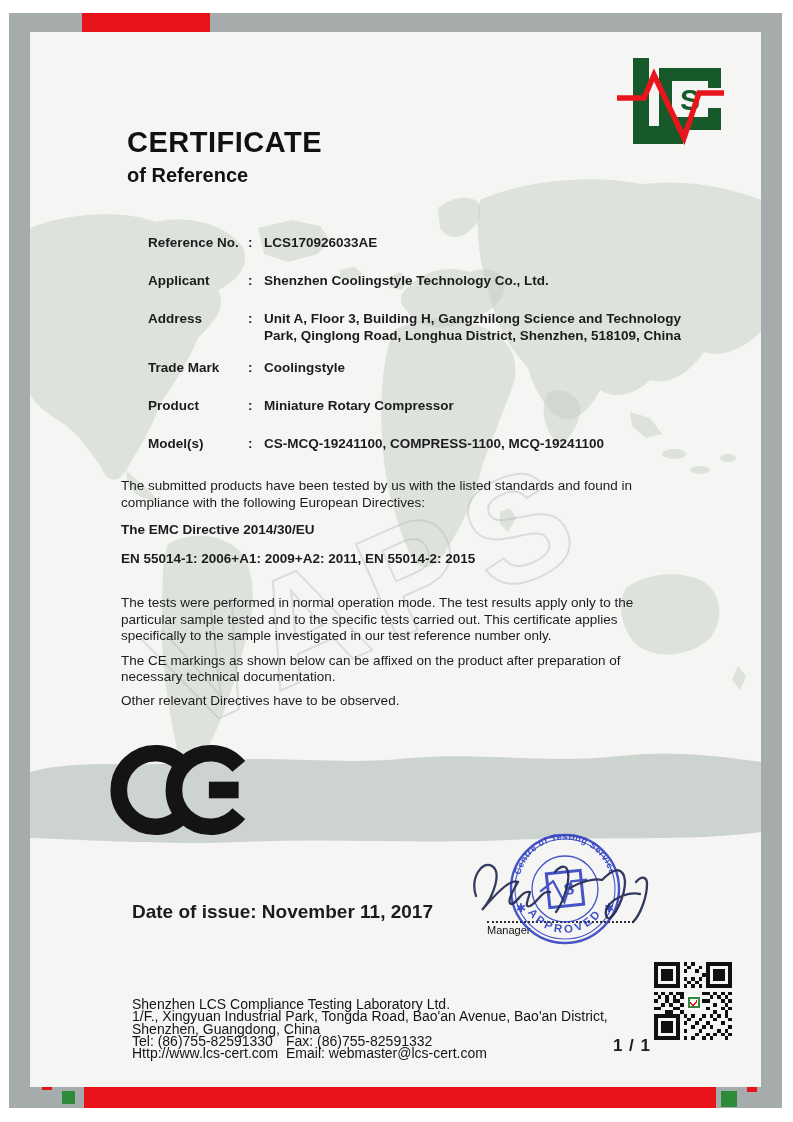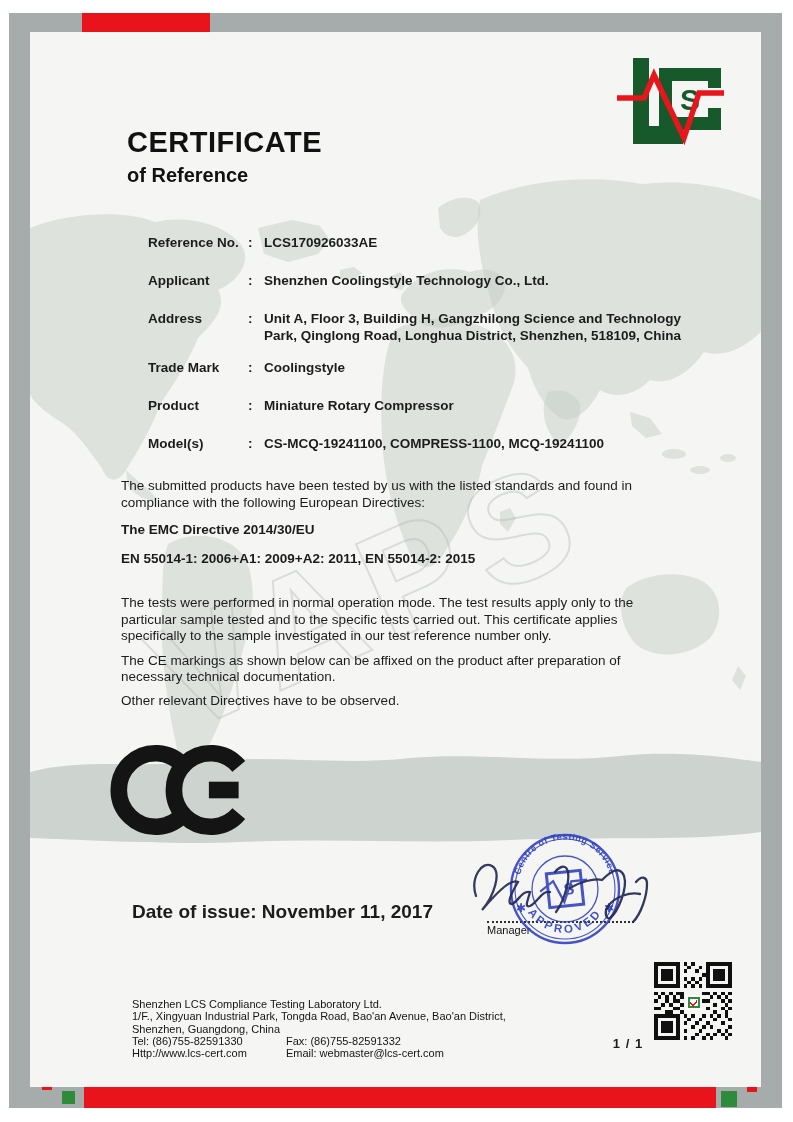--- a/index.html
+++ b/index.html
@@ -38,26 +38,26 @@
   .ce{position:absolute;left:80px;top:710px;}
   .hidden-label{position:absolute;width:1px;height:1px;overflow:hidden;clip:rect(0 0 0 0);}
   .date{position:absolute;left:102px;top:869px;font-size:19px;font-weight:bold;}
   
   .sigline{position:absolute;left:457px;top:880px;width:147px;height:9px;
            border-bottom:2px dotted #2f2f2f;z-index:2;}
   .manager{position:absolute;left:457px;top:892px;width:147px;text-align:left;
            font-size:11px;color:#101010;z-index:2;}
   .stamp{position:absolute;left:430px;top:800px;z-index:4;}
   
-  .footer{position:absolute;left:102px;top:966px;font-size:11px;line-height:12.3px;color:#141414;}
+  .footer{position:absolute;left:102px;top:966px;font-size:14px;line-height:12.3px;color:#141414;}
   .fl{display:flex;}
   .fl .c1{width:154px;flex:0 0 154px;}
   .qr{position:absolute;left:624px;top:930px;width:78px;height:78px;}
-  .pagenum{position:absolute;left:575px;top:1004px;width:46px;text-align:center;
-           font-size:13px;font-weight:bold;letter-spacing:1px;}
+  .pagenum{position:absolute;left:575px;top:1004px;width:46px;text-align:right;
+           font-size:17px;font-weight:bold;letter-spacing:1px;}
 </style>
 </head>
 <body>
 
 <div class="canvas">
 
   <div class="frame"></div>
   <div class="red-top"></div>
   <div class="red-bottom"></div>
 

